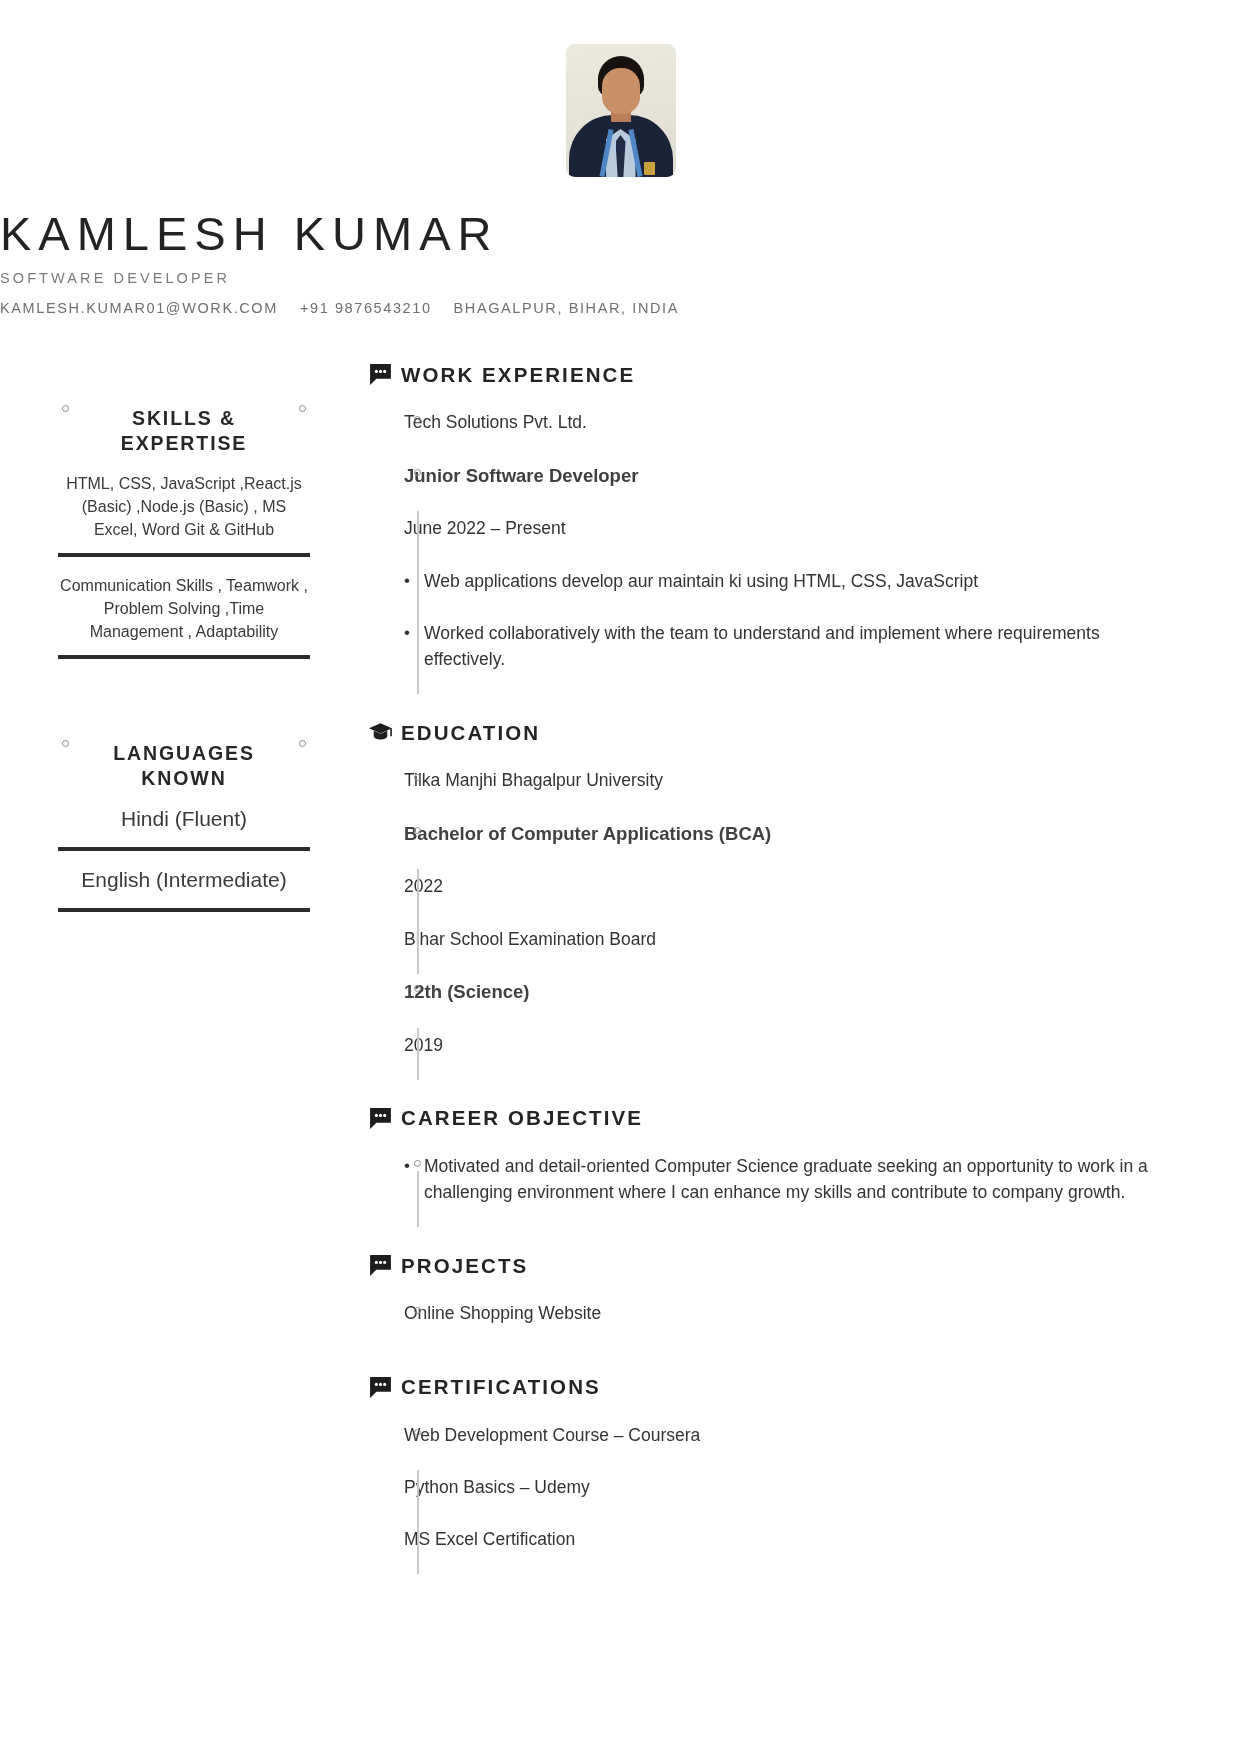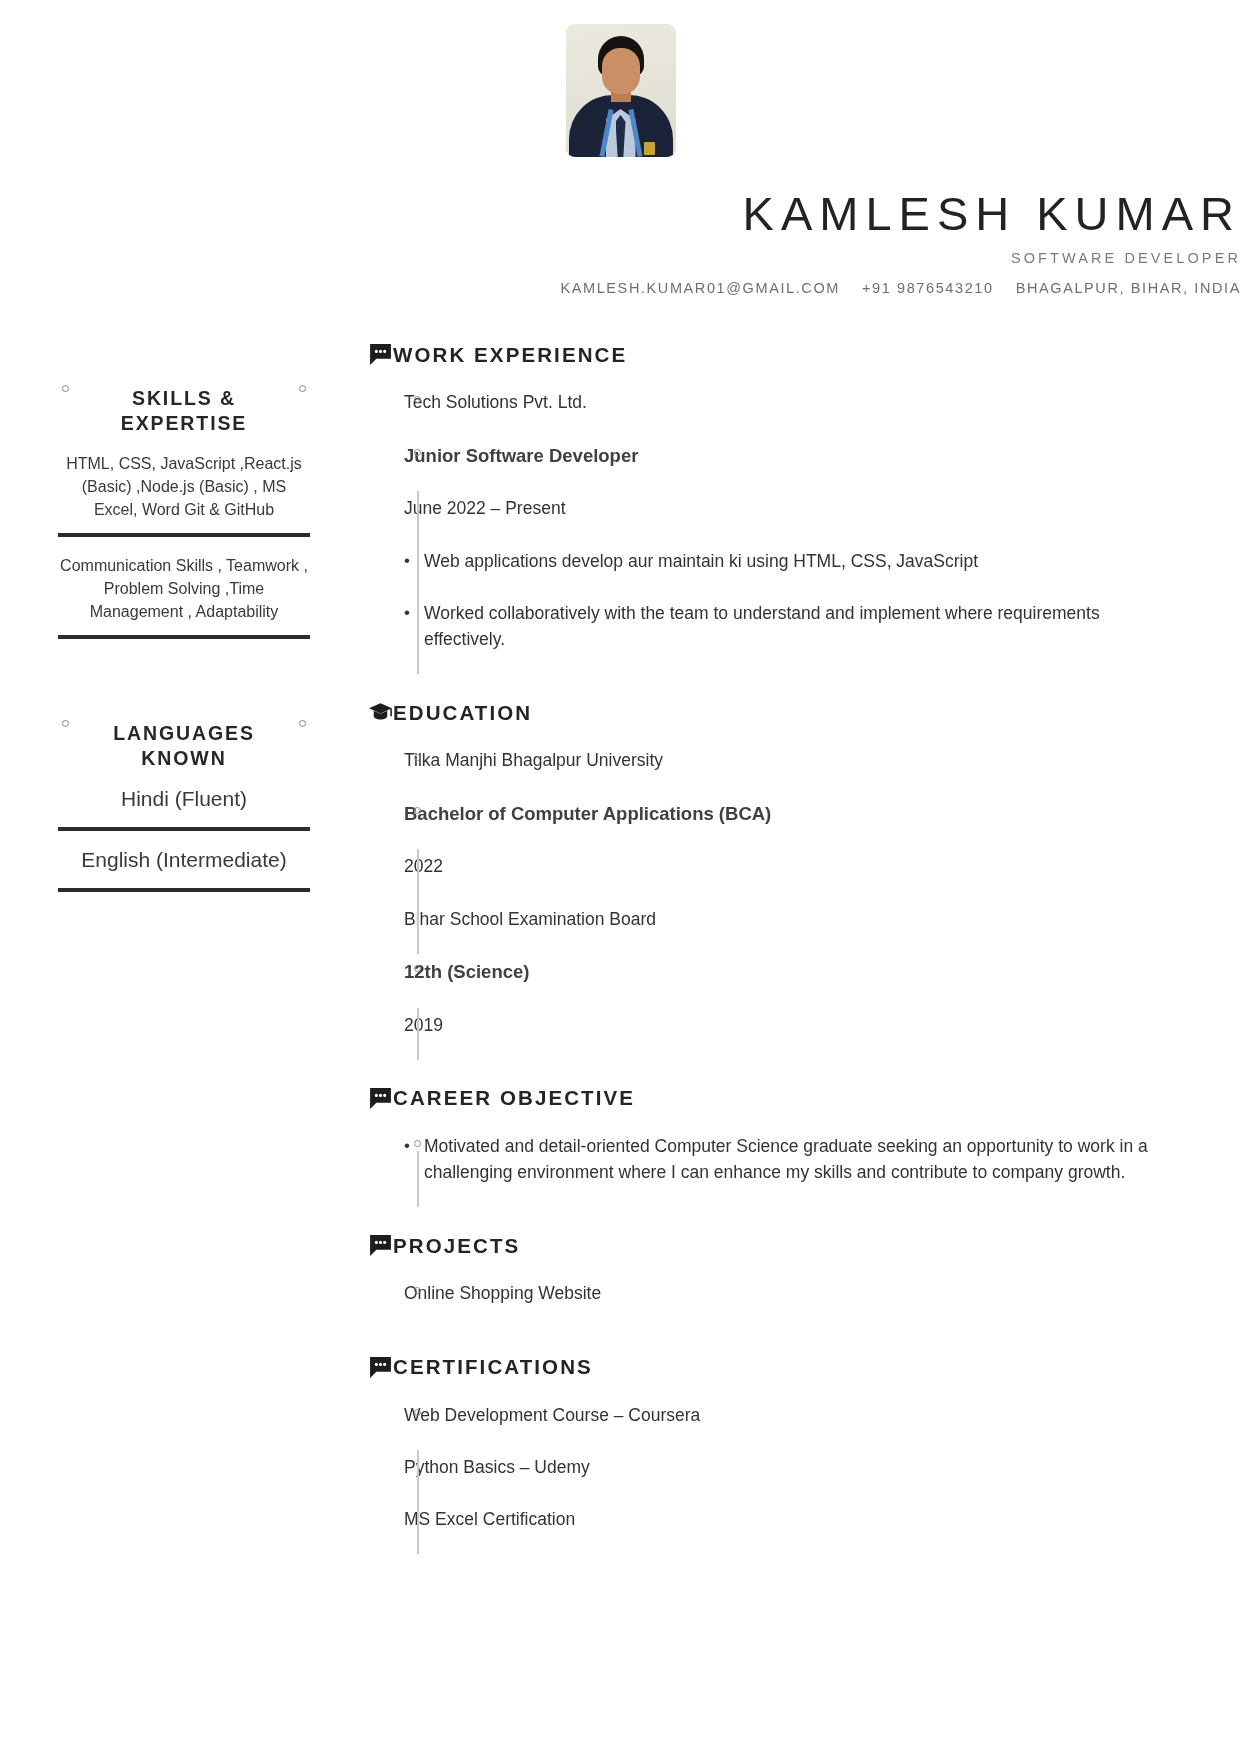--- a/index.html
+++ b/index.html
@@ -11,21 +11,21 @@
   body {
     font-family: "Liberation Sans", sans-serif;
     color: #2b2b2b;
     position: relative;
     overflow: hidden;
   }
 
   .page { width: 1241px; height: 1754px; padding: 0; position: relative; }
 
   
-  .header { padding-top: 24px; text-align: right; }
+  .header { padding-top: 44px; text-align: left; }
 
   .photo-wrap { display: flex; justify-content: center; }
   .photo {
     width: 110px; height: 133px;
     border-radius: 9px;
     overflow: hidden;
     background: #e8e4db;
     position: relative;
   }
   
@@ -138,21 +138,21 @@
   .side-rule {
     height: 4px;
     background: #2c2c2c;
     width: 100%;
   }
   .side-gap { height: 34px; }
 
   
   .section { margin-bottom: 6px; }
   .sec-head {
-    display: flex; align-items: center; gap: 0;
+    display: flex; align-items: center; gap: 8px;
     margin-bottom: 18px;
   }
   .sec-icon { width: 25px; height: 25px; display: block; flex: 0 0 25px; }
   .sec-title {
     font-size: 20.5px;
     font-weight: 700;
     letter-spacing: 2.1px;
     color: #242424;
   }
 
@@ -203,21 +203,21 @@
         <div class="ph-neck"></div>
         <div class="ph-hair"></div>
         <div class="ph-face"></div>
       </div>
     </div>
 
     <div class="name">KAMLESH KUMAR</div>
     <div class="role">SOFTWARE DEVELOPER</div>
 
     <div class="contact">
-      <span>KAMLESH.KUMAR01@GMAIL.COM</span><span class="gap"></span><span>+91 9876543210</span><span class="gap"></span><span>BHAGALPUR, BIHAR, INDIA</span>
+      <span>KAMLESH.KUMAR01@WORK.COM</span><span class="gap"></span><span>+91 9876543210</span><span class="gap"></span><span>BHAGALPUR, BIHAR, INDIA</span>
     </div>
   </div>
 
   <div class="body-grid">
 
     <div class="sidebar">
 
       <div class="side-block">
         <div class="side-head-row">
           <span class="dot"></span>

